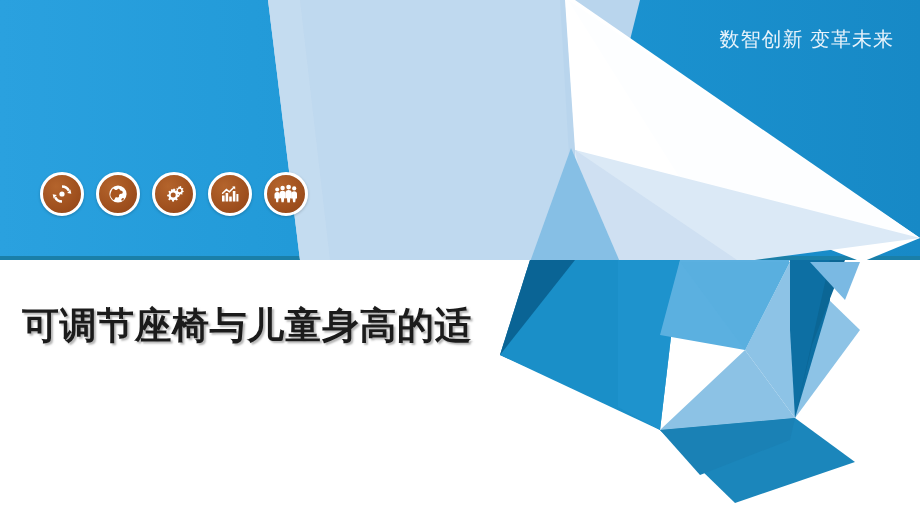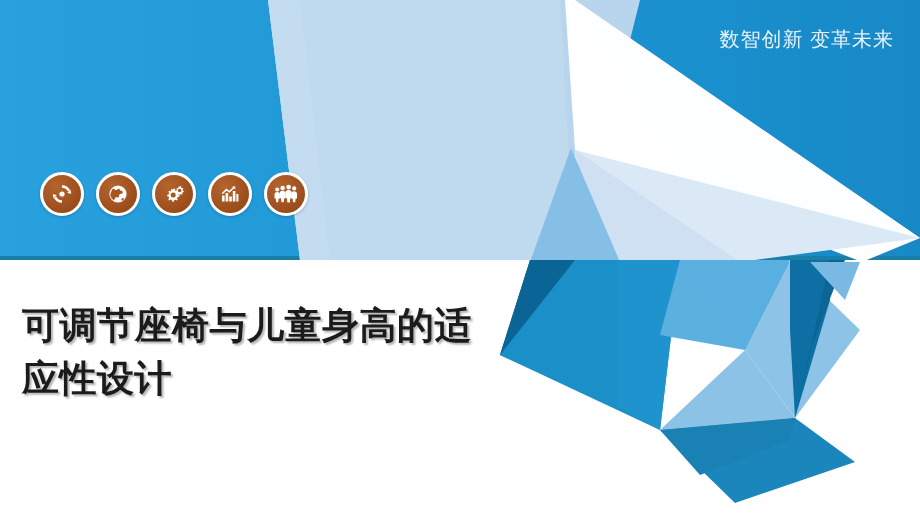--- a/index.html
+++ b/index.html
@@ -203,16 +203,15 @@
           <circle cx="21.2" cy="6.4" r="2.1"></circle>
           <path d="M21.2 9.2c-1.8 0-2.9 1.1-2.9 2.6v4.6h1.3l.5 3.8h2.1l.5-3.8h1.3v-4.6c0-1.5-1.1-2.6-2.8-2.6z"></path>
         </g>
       </svg>
     </div>
 
   </div>
 
   <div class="title-block">
     <div class="title-text">可调节座椅与儿童身高的适</div>
-    <div class="title-text">应性设计</div>
   </div>
 
 </div>
 
 </body></html>

